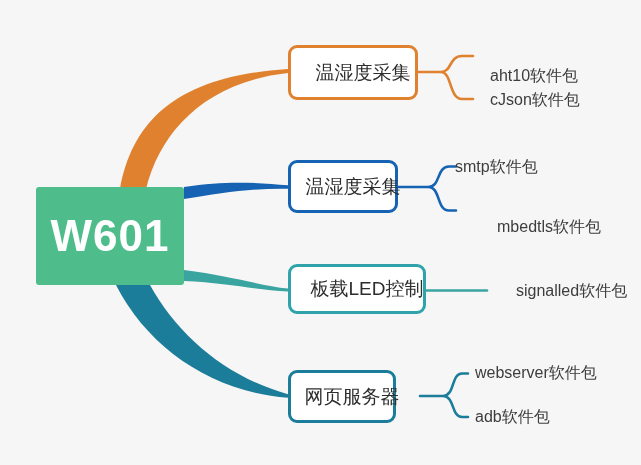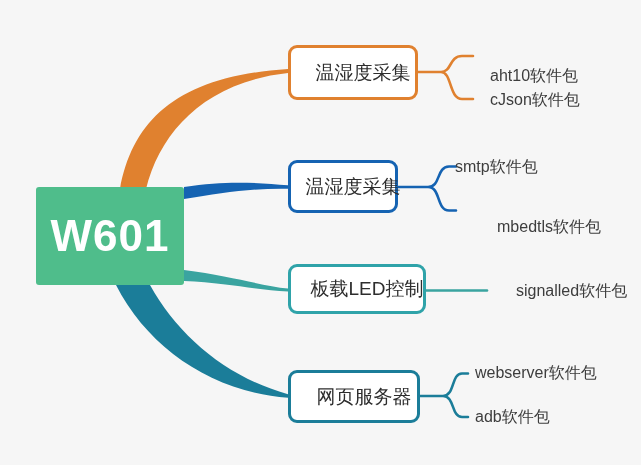--- a/index.html
+++ b/index.html
@@ -20,21 +20,21 @@
   .branch-node {
     background:#ffffff; border-radius:9px;
     display:flex; align-items:center; justify-content:center;
     font-size:19px; color:#2d2d2d; border:3px solid #a3a3a3;
     white-space:nowrap;
     padding-left:20px;
   }
   .b1 { left:288px; top:45px;  width:130px; height:55px; border-color:#e0812f; }
   .b2 { left:288px; top:160px; width:110px; height:53px; border-color:#1563b2; }
   .b3 { left:288px; top:264px; width:138px; height:50px; border-color:#2fa3a9; }
-  .b4 { left:288px; top:370px; width:132px; height:53px; border-color:#1b7d99; }
+  .b4 { left:288px; top:370px; width:108px; height:53px; border-color:#1b7d99; }
   .leaf-node {
     position:absolute; font-size:16px; color:#3d3d3d;
     white-space:nowrap; transform:translateY(-50%);
   }
   .l1 { left:490px; top:56px;margin-top:20px;  }
   .l2 { left:490px; top:100px; }
   .l3 { left:455px; top:167px; }
   .l4 { left:452px; top:227px;margin-left:45px; }
   .l5 { left:516px; top:291px; }
   .l6 { left:475px; top:373px; }

